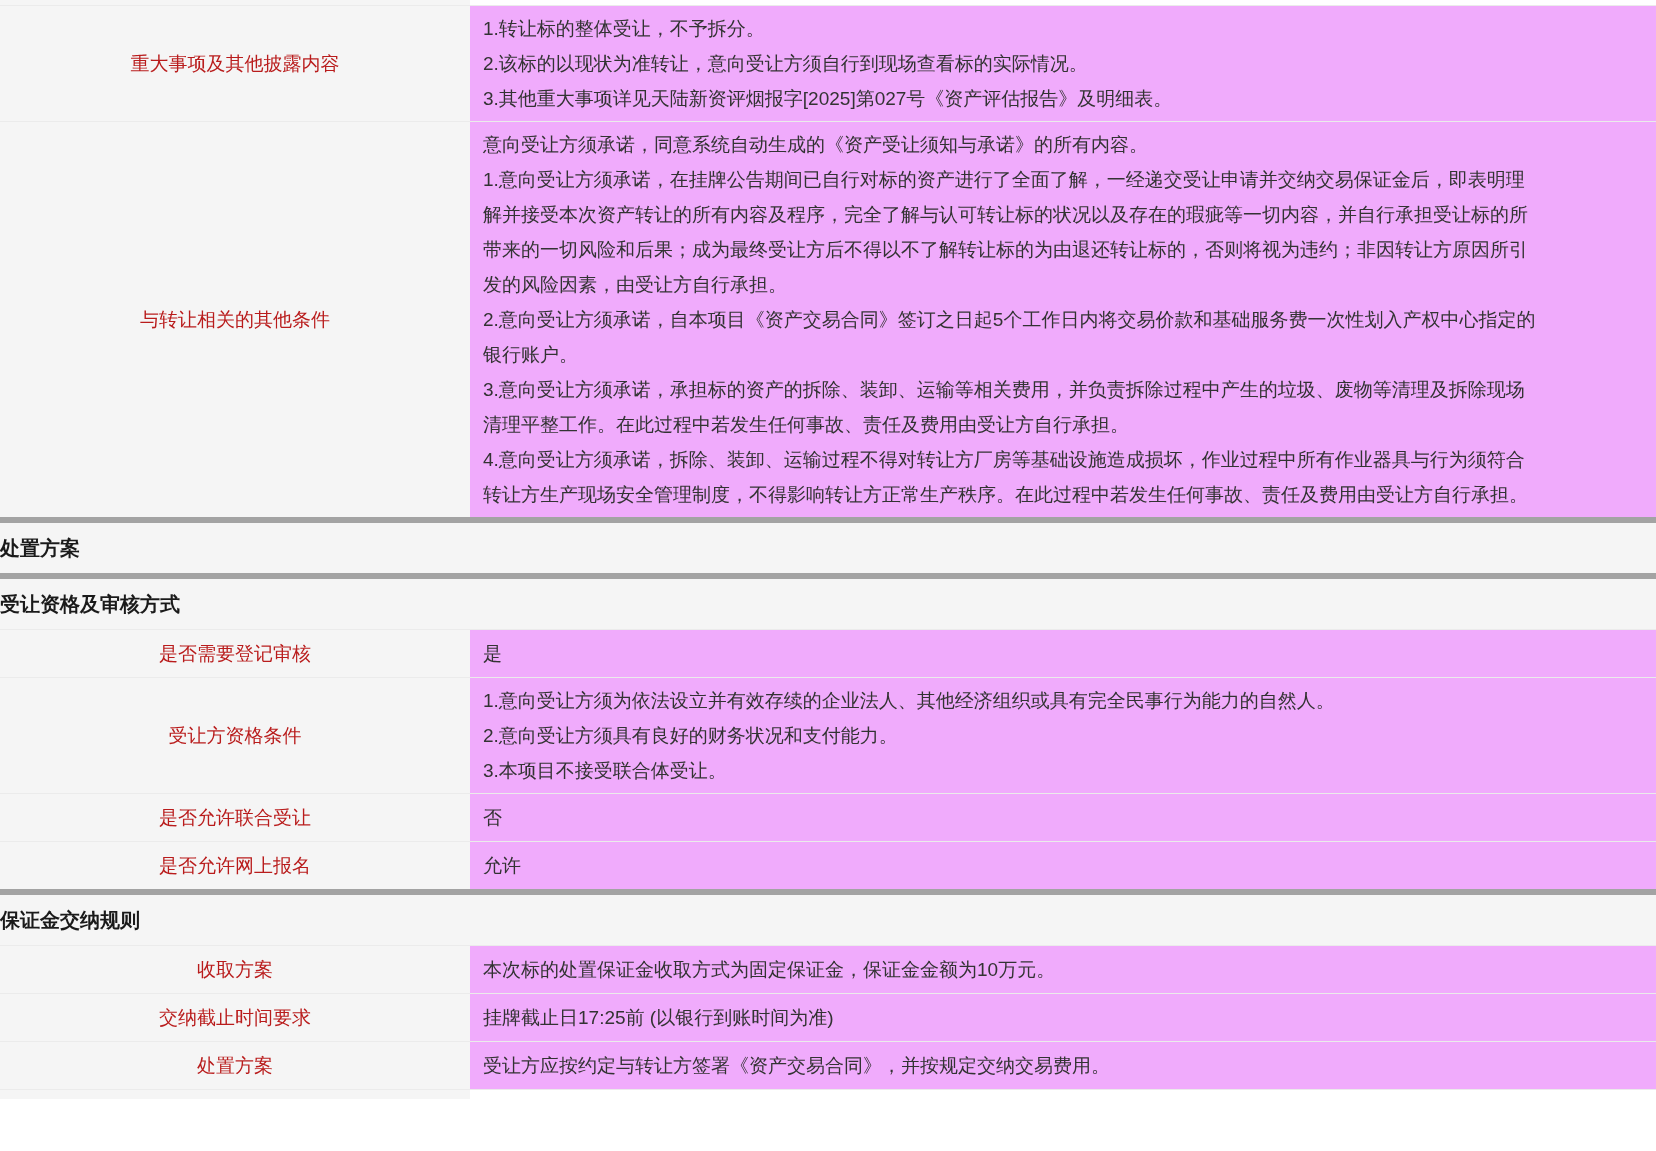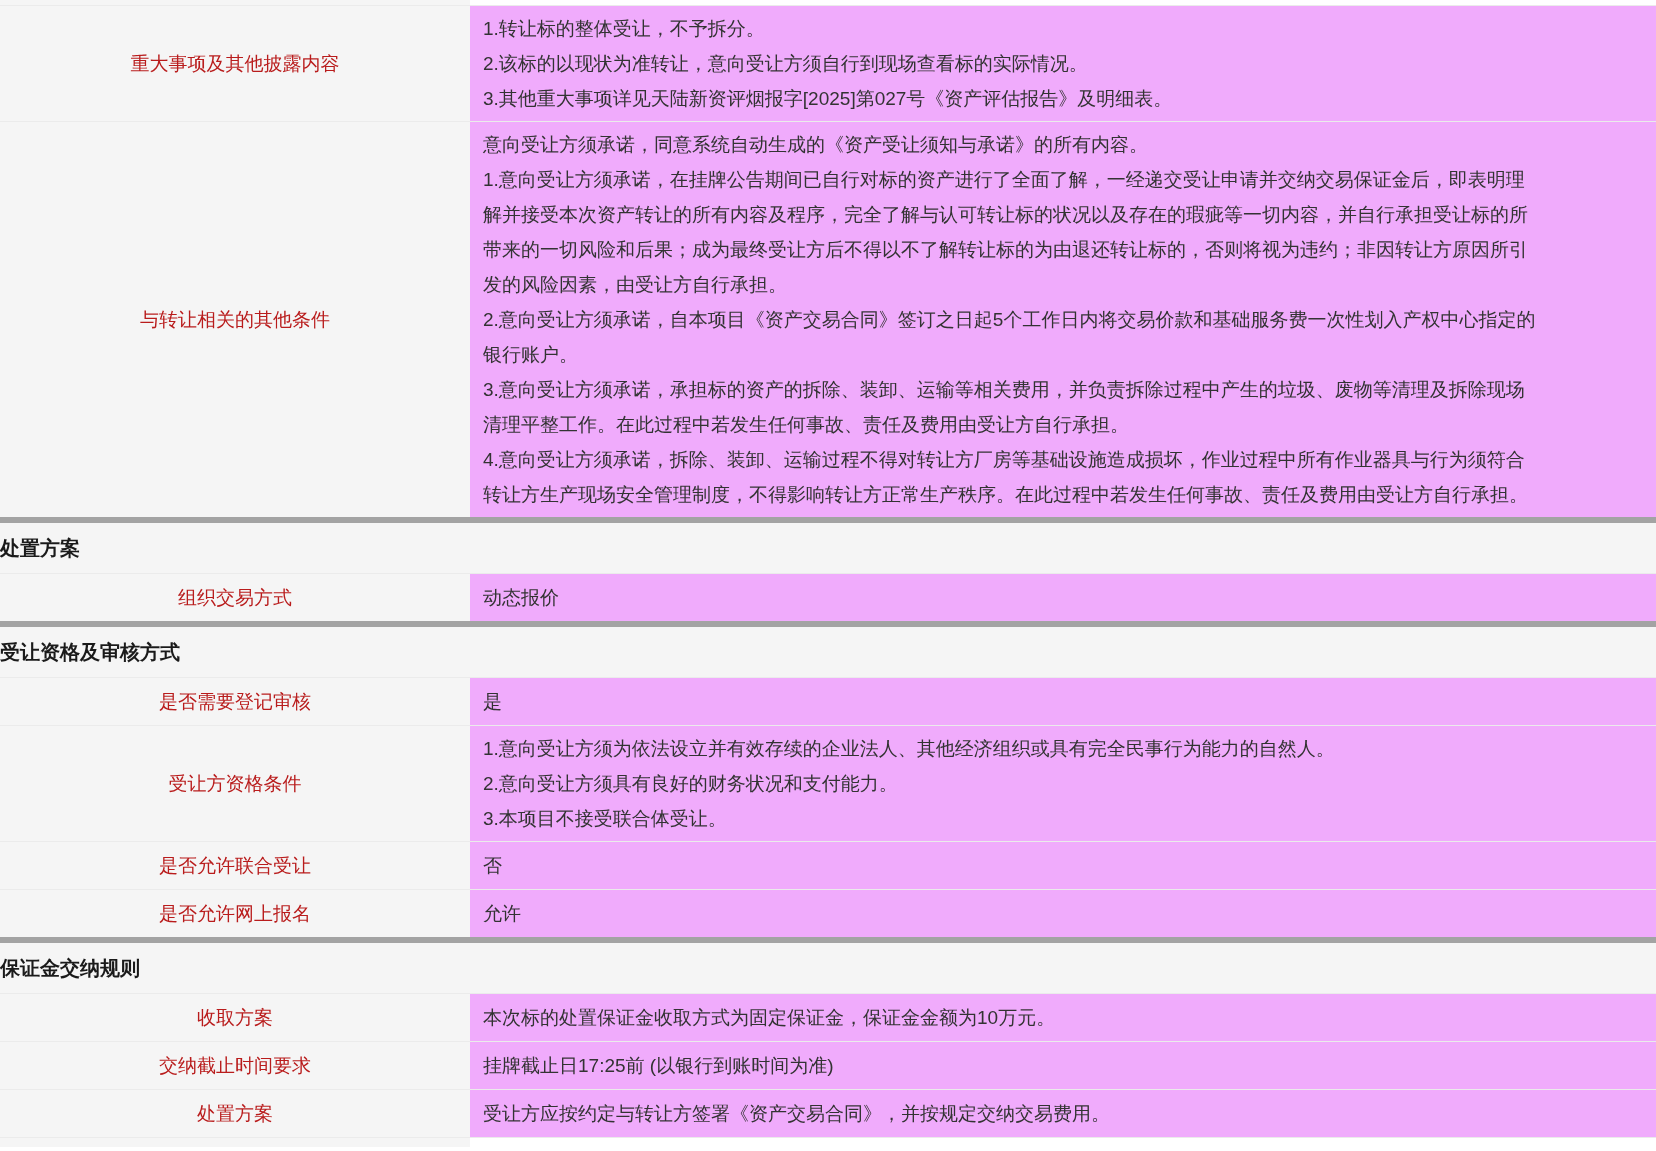--- a/index.html
+++ b/index.html
@@ -99,26 +99,20 @@
             <p>意向受让方须承诺，同意系统自动生成的《资产受让须知与承诺》的所有内容。</p>
             <p>1.意向受让方须承诺，在挂牌公告期间已自行对标的资产进行了全面了解，一经递交受让申请并交纳交易保证金后，即表明理解并接受本次资产转让的所有内容及程序，完全了解与认可转让标的状况以及存在的瑕疵等一切内容，并自行承担受让标的所带来的一切风险和后果；成为最终受让方后不得以不了解转让标的为由退还转让标的，否则将视为违约；非因转让方原因所引发的风险因素，由受让方自行承担。</p>
             <p>2.意向受让方须承诺，自本项目《资产交易合同》签订之日起5个工作日内将交易价款和基础服务费一次性划入产权中心指定的银行账户。</p>
             <p>3.意向受让方须承诺，承担标的资产的拆除、装卸、运输等相关费用，并负责拆除过程中产生的垃圾、废物等清理及拆除现场清理平整工作。在此过程中若发生任何事故、责任及费用由受让方自行承担。</p>
             <p>4.意向受让方须承诺，拆除、装卸、运输过程不得对转让方厂房等基础设施造成损坏，作业过程中所有作业器具与行为须符合转让方生产现场安全管理制度，不得影响转让方正常生产秩序。在此过程中若发生任何事故、责任及费用由受让方自行承担。</p>
           </div>
         </div>
         <div class="section-row">
           <span class="section-title">处置方案</span>
         </div>
-        <div class="field-row">
-          <div class="label-cell">组织交易方式</div>
-          <div class="value-cell">
-            <p>动态报价</p>
-          </div>
-        </div>
         <div class="section-row">
           <span class="section-title">受让资格及审核方式</span>
         </div>
         <div class="field-row">
           <div class="label-cell">是否需要登记审核</div>
           <div class="value-cell">
             <p>是</p>
           </div>
         </div>
         <div class="field-row">

